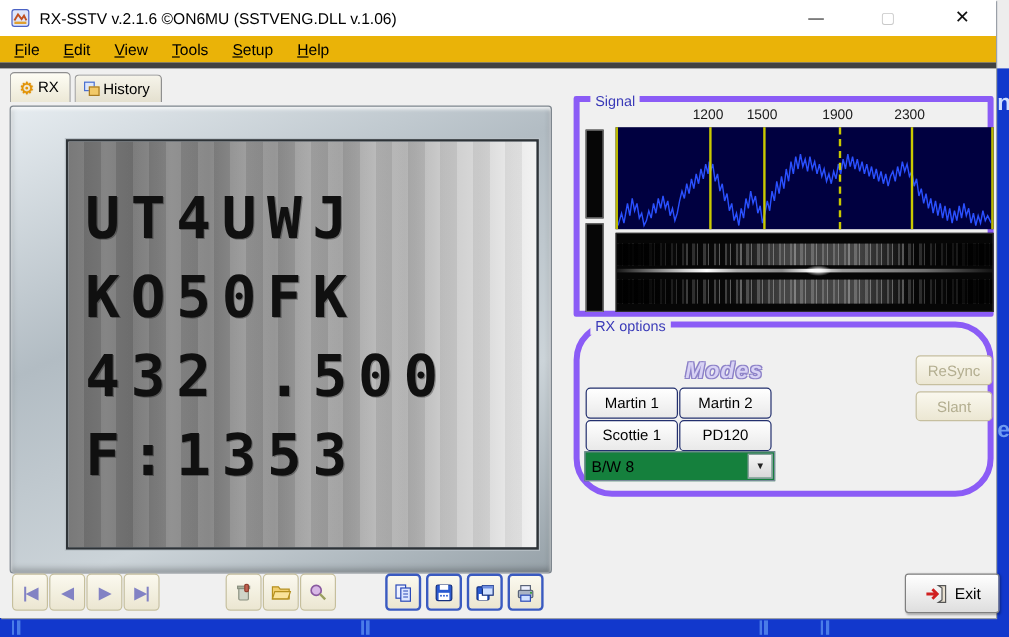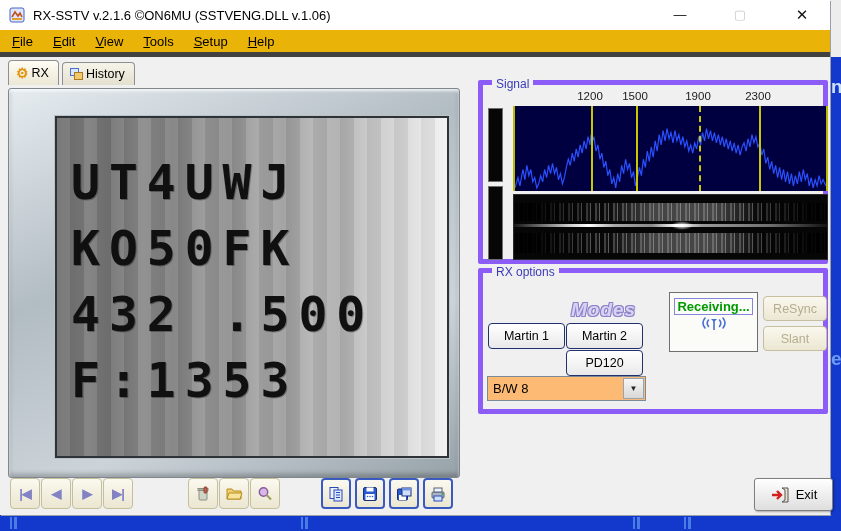--- a/index.html
+++ b/index.html
@@ -93,29 +93,29 @@
        linear-gradient(90deg, transparent 30%, rgba(210,210,210,.30) 45% 64%, transparent 78%),
        repeating-linear-gradient(90deg, rgba(170,170,170,.35) 0 2px, rgba(60,60,60,.2) 2px 4px,
                                  rgba(220,220,220,.4) 4px 5px, rgba(20,20,20,.15) 5px 9px); }
   .wf-b1 { top:8px; height:18px; } .wf-b2 { top:38px; height:20px; }
   .wf-line { position:absolute; left:0; right:0; top:29px; height:3px;
      background:linear-gradient(90deg, rgba(90,90,90,.2), #cfcfcf 18%, #ffffff 24%, #a9a9a9 32%,
                 #8a8a8a 44%, #ffffff 52%, #9b9b9b 60%, #6f6f6f 82%, rgba(70,70,70,.2)); }
   .wf-spot { position:absolute; left:50%; top:26px; width:22px; height:9px; border-radius:50%;
      background:radial-gradient(closest-side, #ffffff, rgba(255,255,255,0)); }
 
-  .grp-rx { left:478px; top:268px; width:350px; height:146px; }
+  .grp-rx { left:478px; top:268px; width:350px; height:146px;border-radius:32px; }
   .mode-btn { position:absolute; height:26px; border:1px solid #23306e; border-radius:4px;
               background:linear-gradient(#ffffff,#e9e9e9); font-size:12.5px; color:#000;
               display:flex; align-items:center; justify-content:center; }
   .mode-btn.focused { box-shadow:inset 0 0 0 1px #3a5ac0; }
   .modes-logo { position:absolute; left:88px; top:26px; font-size:19px; font-weight:bold; font-style:italic;
                 color:#d8d2f4; letter-spacing:1px;
                 text-shadow:1px 1px 0 #8d82c8,-1px -1px 0 #8d82c8,1px -1px 0 #8d82c8,-1px 1px 0 #8d82c8; }
-  .dropdown { position:absolute; left:4px; top:103px; width:159px; height:25px; background:#fdba74;
+  .dropdown { position:absolute; left:4px; top:103px; width:159px; height:25px; background:#15803d;
               border:1px solid #7a8a99; display:flex; align-items:center; }
   .dropdown .val { flex:1; padding-left:5px; font-size:13px; color:#000; }
   .dd-arrow { width:21px; height:21px; margin-right:1px; background:linear-gradient(#f6f6f6,#d8d8d8);
               border:1px solid #9aa4ad; display:flex; align-items:center; justify-content:center;
               font-size:8px; color:#222; }
   .rcv-panel { position:absolute; left:186px; top:19px; width:89px; height:60px; background:#fbfbf8;
                border:1px solid #6f6f6f; text-align:center; }
   .rcv-text { display:inline-block; margin-top:5px; padding:0 2px; font-size:13px; font-weight:bold;
               color:#009a00; border:1px solid #8585dd; }
   .sm-btn { position:absolute; left:280px; width:64px; height:25px; border-radius:4px;
@@ -299,35 +299,28 @@
         <div class="wf-band wf-b2"></div>
       </div>
     </div>
 
     <div class="grp grp-rx">
       <span class="grp-label">RX options</span>
 
       <span class="modes-logo">Modes</span>
       <div class="mode-btn" style="left:5px;top:50px;width:77px">Martin 1</div>
       <div class="mode-btn" style="left:83px;top:50px;width:77px">Martin 2</div>
+      <div class="mode-btn" style="left:5px;top:77px;width:77px">Scottie 1</div>
       <div class="mode-btn" style="left:83px;top:77px;width:77px">PD120</div>
 
       <div class="dropdown">
         <span class="val">B/W 8</span>
         <span class="dd-arrow">▼</span>
       </div>
 
-      <div class="rcv-panel">
-        <span class="rcv-text">Receiving...</span><br>
-        <svg width="30" height="18" viewBox="0 0 30 18">
-          <path d="M6 3 q-4 5 0 10 M9.5 5 q-2.6 3.2 0 6.5 M24 3 q4 5 0 10 M20.5 5 q2.6 3.2 0 6.5" fill="none" stroke="#4a6fd4" stroke-width="1.6" stroke-linecap="round"></path>
-          <path d="M15 7 l-3 -3 h6 z" fill="#4a6fd4"></path>
-          <line x1="15" y1="6" x2="15" y2="15" stroke="#4a6fd4" stroke-width="1.6"></line>
-        </svg>
-      </div>
       <div class="sm-btn" style="top:23px">ReSync</div>
       <div class="sm-btn" style="top:53px">Slant</div>
 
     </div>
 
 
     <div class="exit-btn">
       <svg width="20" height="16" viewBox="0 0 20 16">
         <path d="M2 8 h8 M7 4 l4 4 -4 4" stroke="#d02020" stroke-width="2.4" fill="none"></path>
         <path d="M12 1 h6 v14 h-6 l3 -2 v-10 z" fill="#e8e0d0" stroke="#555"></path>

